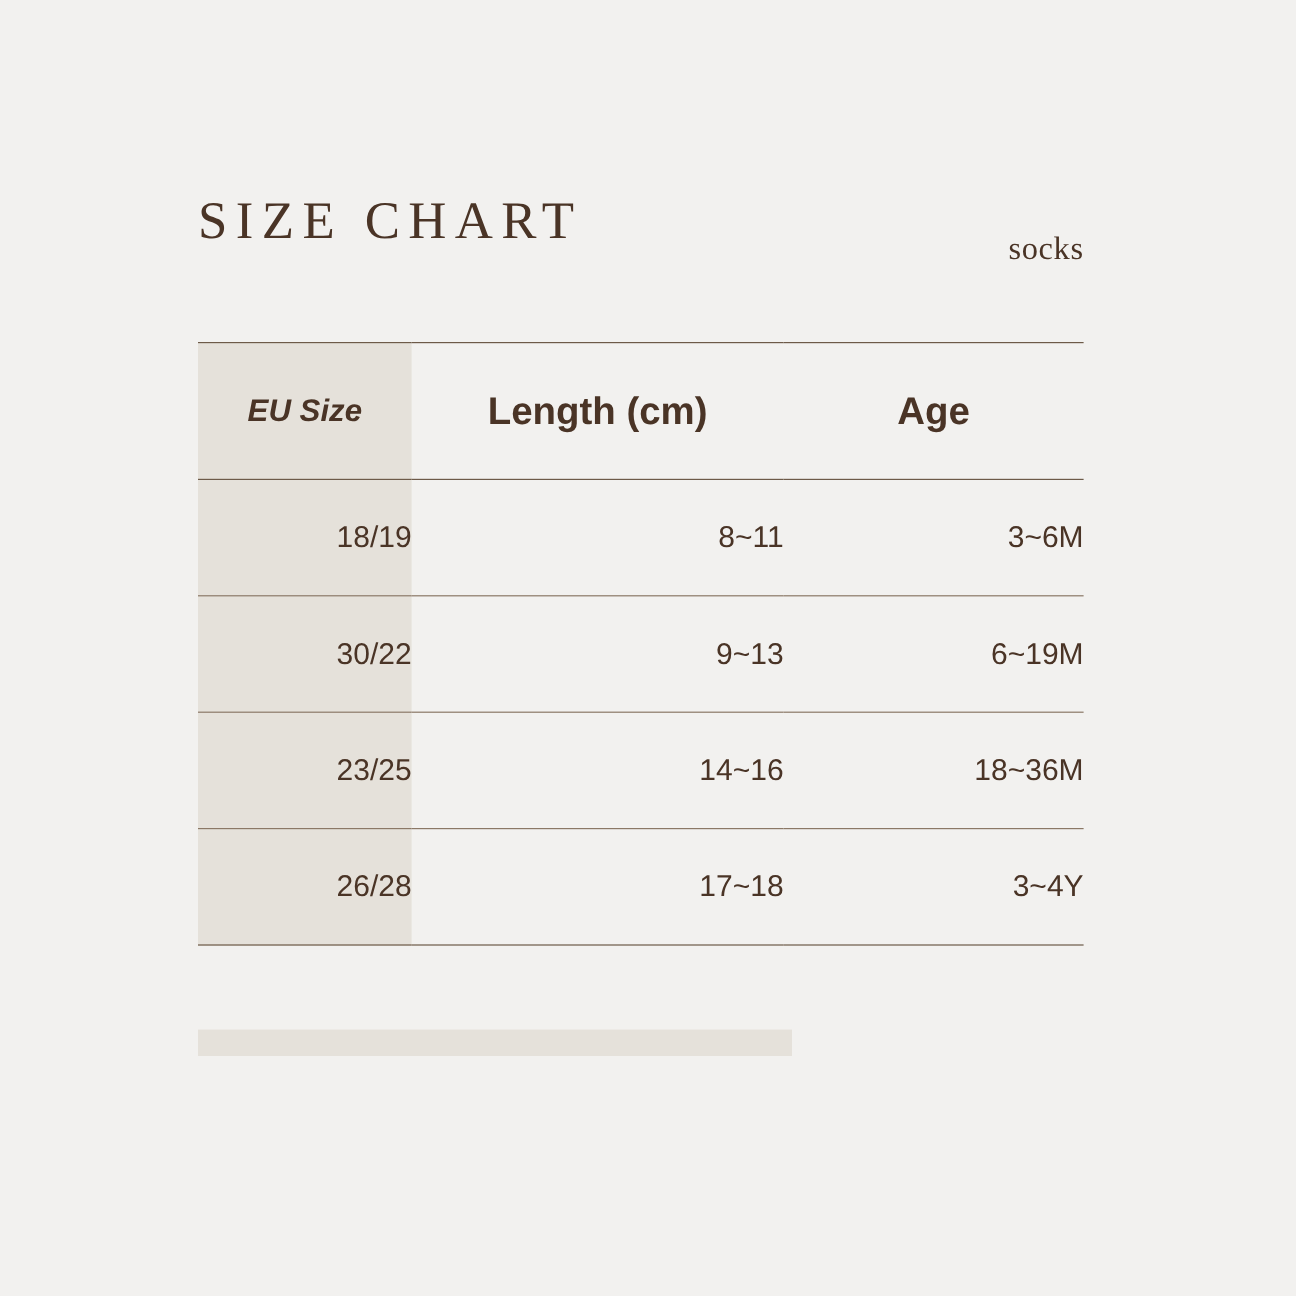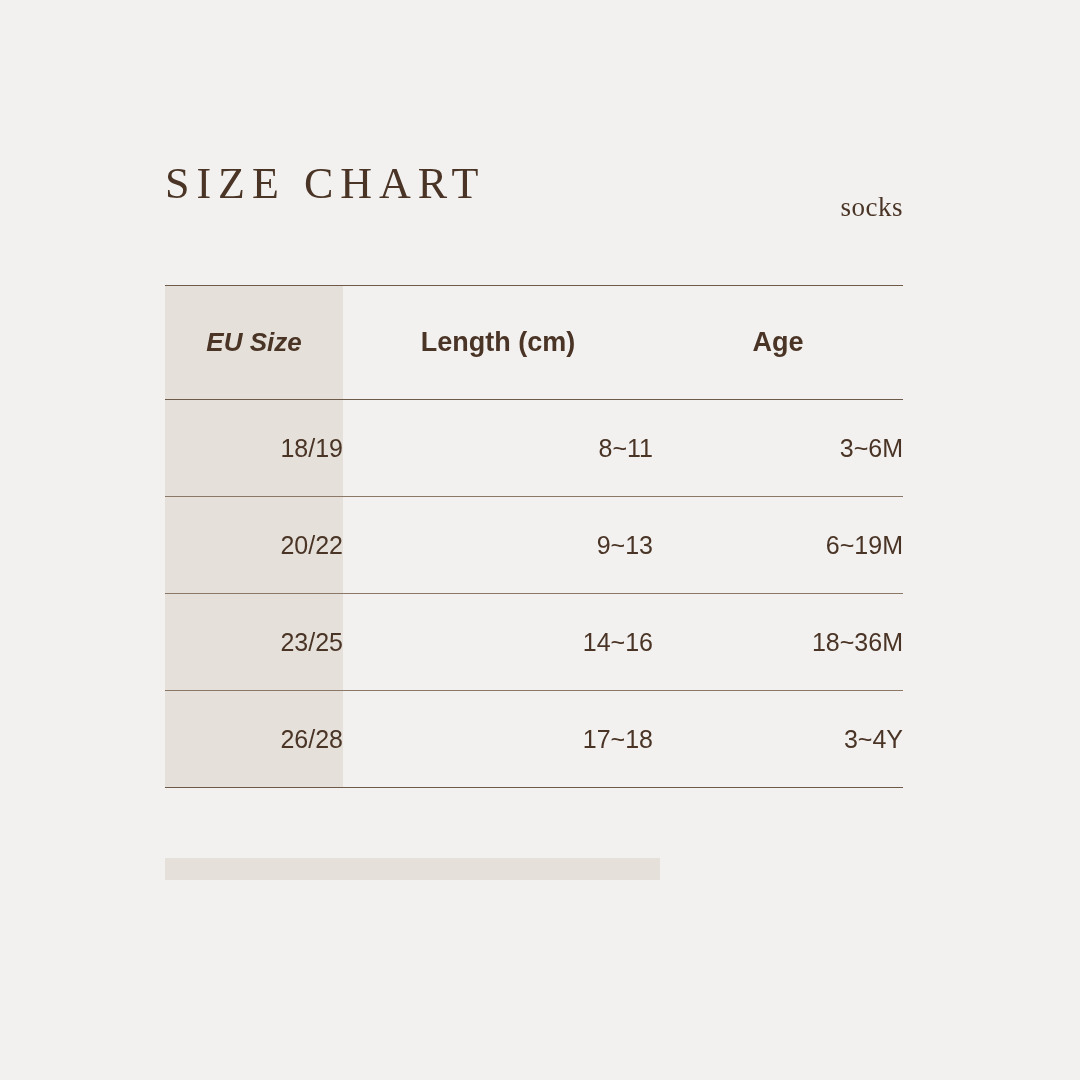--- a/index.html
+++ b/index.html
@@ -64,21 +64,21 @@
   table.size-table {
     border-collapse: collapse;
     width: 738px;
     table-layout: fixed;
   }
   table.size-table col.c0 { width: 178px; }
   table.size-table col.c1 { width: 310px; }
   table.size-table col.c2 { width: 250px; }
 
   .size-table thead th {
-    font-size: 27px;
+    font-size: 32px;
     font-weight: bold;
     color: #4a3426;
     height: 113px;
     vertical-align: middle;
     text-align: center;
     border-top: 1.4px solid #6d5a48;
     border-bottom: 1.4px solid #6d5a48;
     padding: 0;
   }
   .size-table thead th.first-col {
@@ -138,21 +138,21 @@
           <th>Age</th>
         </tr>
       </thead>
       <tbody>
         <tr>
           <td class="first-col">18/19</td>
           <td>8~11</td>
           <td>3~6M</td>
         </tr>
         <tr>
-          <td class="first-col">20/22</td>
+          <td class="first-col">30/22</td>
           <td>9~13</td>
           <td>6~19M</td>
         </tr>
         <tr>
           <td class="first-col">23/25</td>
           <td>14~16</td>
           <td>18~36M</td>
         </tr>
         <tr>
           <td class="first-col">26/28</td>

